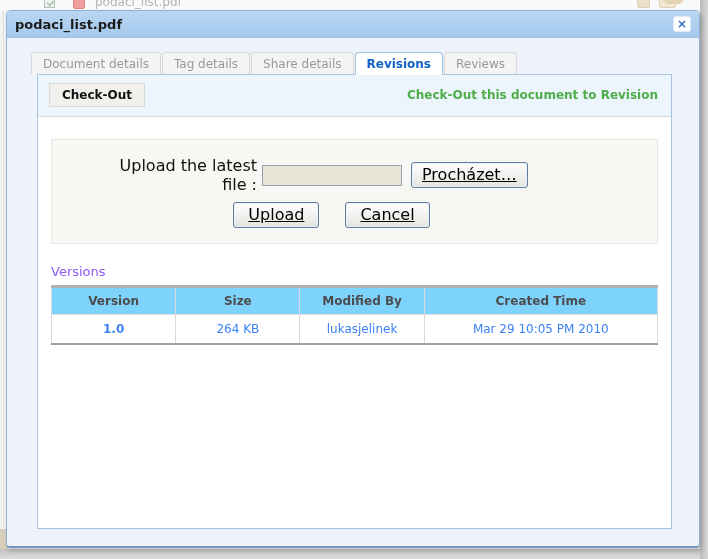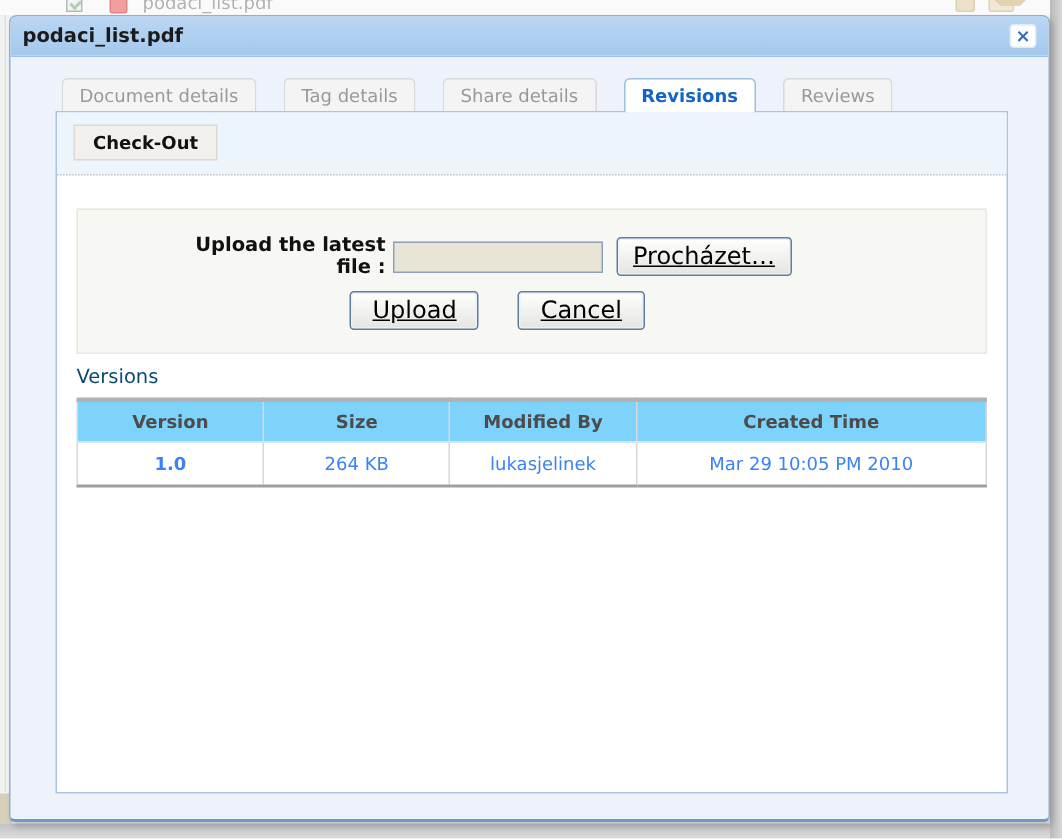--- a/index.html
+++ b/index.html
@@ -65,22 +65,22 @@
   .title-text { font-size:13px; font-weight:bold; color:#1b1b1b; }
   .close-btn {
     position:absolute; right:8px; top:5px; width:18px; height:16px;
     background:#fff; border:1px solid #dfeafa; border-radius:3px;
     color:#2d6cc0; font-size:12px; font-weight:bold; line-height:14px;
     text-align:center; cursor:pointer;
   }
 
   
   .tab-row {
-    display:flex; gap:18px;
-    margin:14px 0 0 34px;
+    display:flex; gap:1px;
+    margin:14px 0 0 24px;
     position:relative; z-index:2;
   }
   .tab {
     font-size:12px; color:#999;
     background:#f4f4f4;
     border:1px solid #d9d9d9; border-bottom:none;
     border-radius:4px 4px 0 0;
     padding:4px 11px 3px;
     cursor:pointer;
   }
@@ -112,38 +112,38 @@
   .checkout-hint { font-size:12px; font-weight:bold; color:#4fad4a; padding-right:2px; }
 
   
   .upload-box {
     margin:22px 13px 0 13px;
     background:#f7f7f3;
     border:1px solid #e8e8e0;
     padding:16px 0 15px;
   }
   .upload-row1 { display:flex; align-items:center; padding-left:58px; }
-  .upload-label { font-size:13px; font-weight:bold; color:#111; width:147px; text-align:right; margin-right:5px; }
+  .upload-label { font-size:16px; font-weight:normal; color:#111; width:147px; text-align:right; margin-right:5px; }
   .file-input {
     width:140px; height:21px;
     background:#e9e5d6; border:1px solid #90a0b5;
     font-family:inherit; font-size:12px; padding:0 3px;
   }
   .xp-btn {
     font-family:inherit; font-size:16px; color:#000;
     background:linear-gradient(#ffffff,#e4e4df);
     border:1px solid #5f7e9e; border-radius:3px;
     box-shadow:inset 0 0 0 1px #e9f0f8;
     padding:2px 10px 3px; margin-left:9px; cursor:pointer;text-decoration:underline;
   }
   .upload-row2 { display:flex; justify-content:center; gap:26px; margin-top:8px; padding-right:46px; }
   .upload-row2 .xp-btn { margin-left:0; padding:2px 14px 3px; }
 
   
-  .versions-heading { margin:8px 13px 0; font-size:13px; color:#0c4a6e; }
+  .versions-heading { margin:20px 13px 0; font-size:13px; color:#8b5cf6; }
   .versions-table {
     width:calc(100% - 26px); margin:6px 13px 0;
     border-collapse:collapse;
     border-top:3px solid #b2b2b2;
   }
   .versions-table th {
     font-size:12px; font-weight:bold; color:#4c4c4c;
     background:#7dd3fc;
     border-left:1px solid #d8d8d8; border-right:1px solid #d8d8d8;
     border-bottom:1px solid #e3e3e3;
@@ -186,20 +186,21 @@
     <span class="tab">Document details</span>
     <span class="tab">Tag details</span>
     <span class="tab">Share details</span>
     <span class="tab active">Revisions</span>
     <span class="tab">Reviews</span>
   </div>
 
   <div class="panel">
     <div class="checkout-strip">
       <button class="checkout-btn">Check-Out</button>
+      <span class="checkout-hint">Check-Out this document to Revision</span>
     </div>
 
     <div class="upload-box">
       <div class="upload-row1">
         <span class="upload-label">Upload the latest file :</span>
         <input class="file-input" type="text" value="" style="">
         <button class="xp-btn">Procházet…</button>
       </div>
       <div class="upload-row2">
         <button class="xp-btn">Upload</button>

